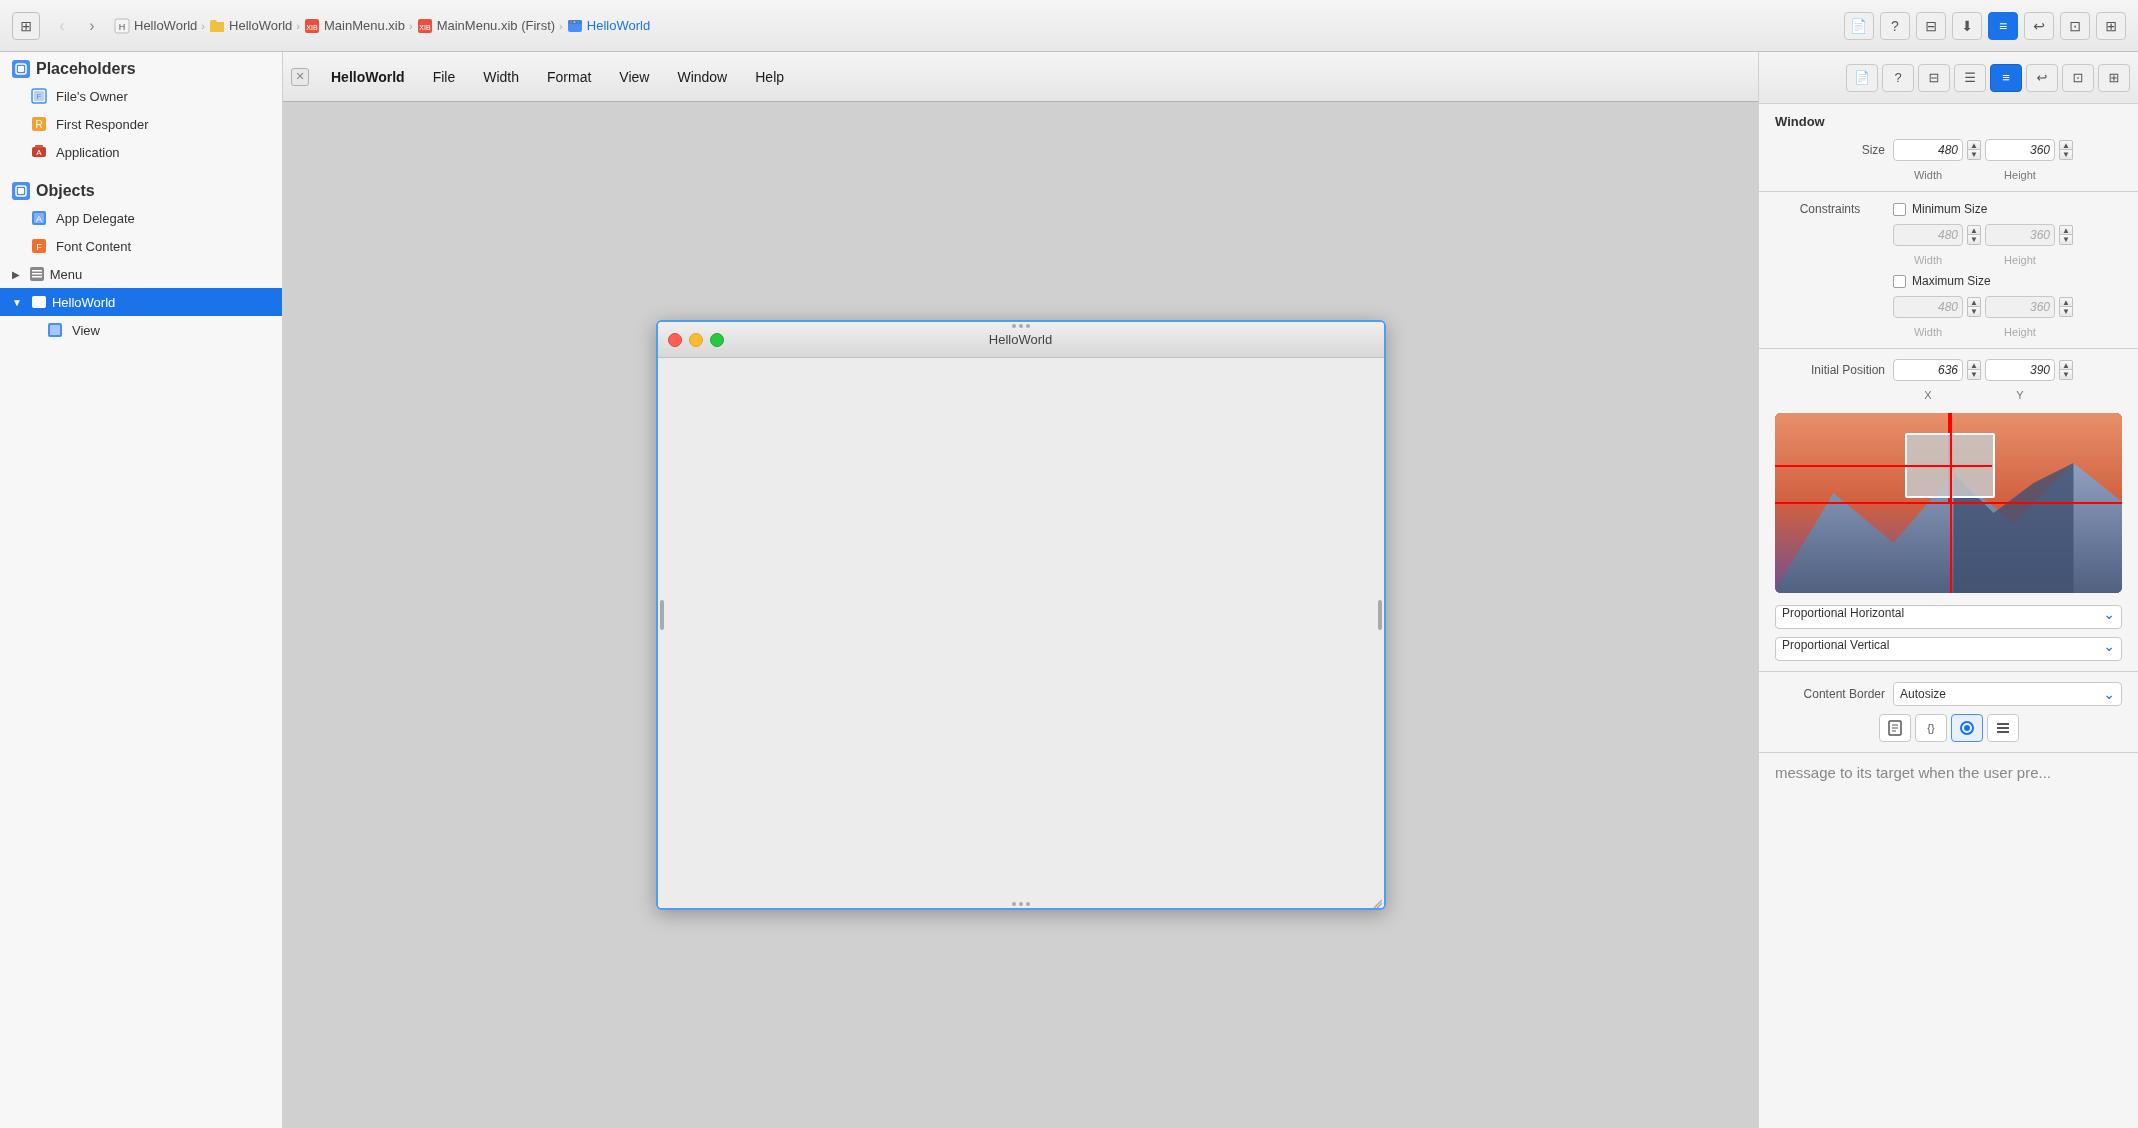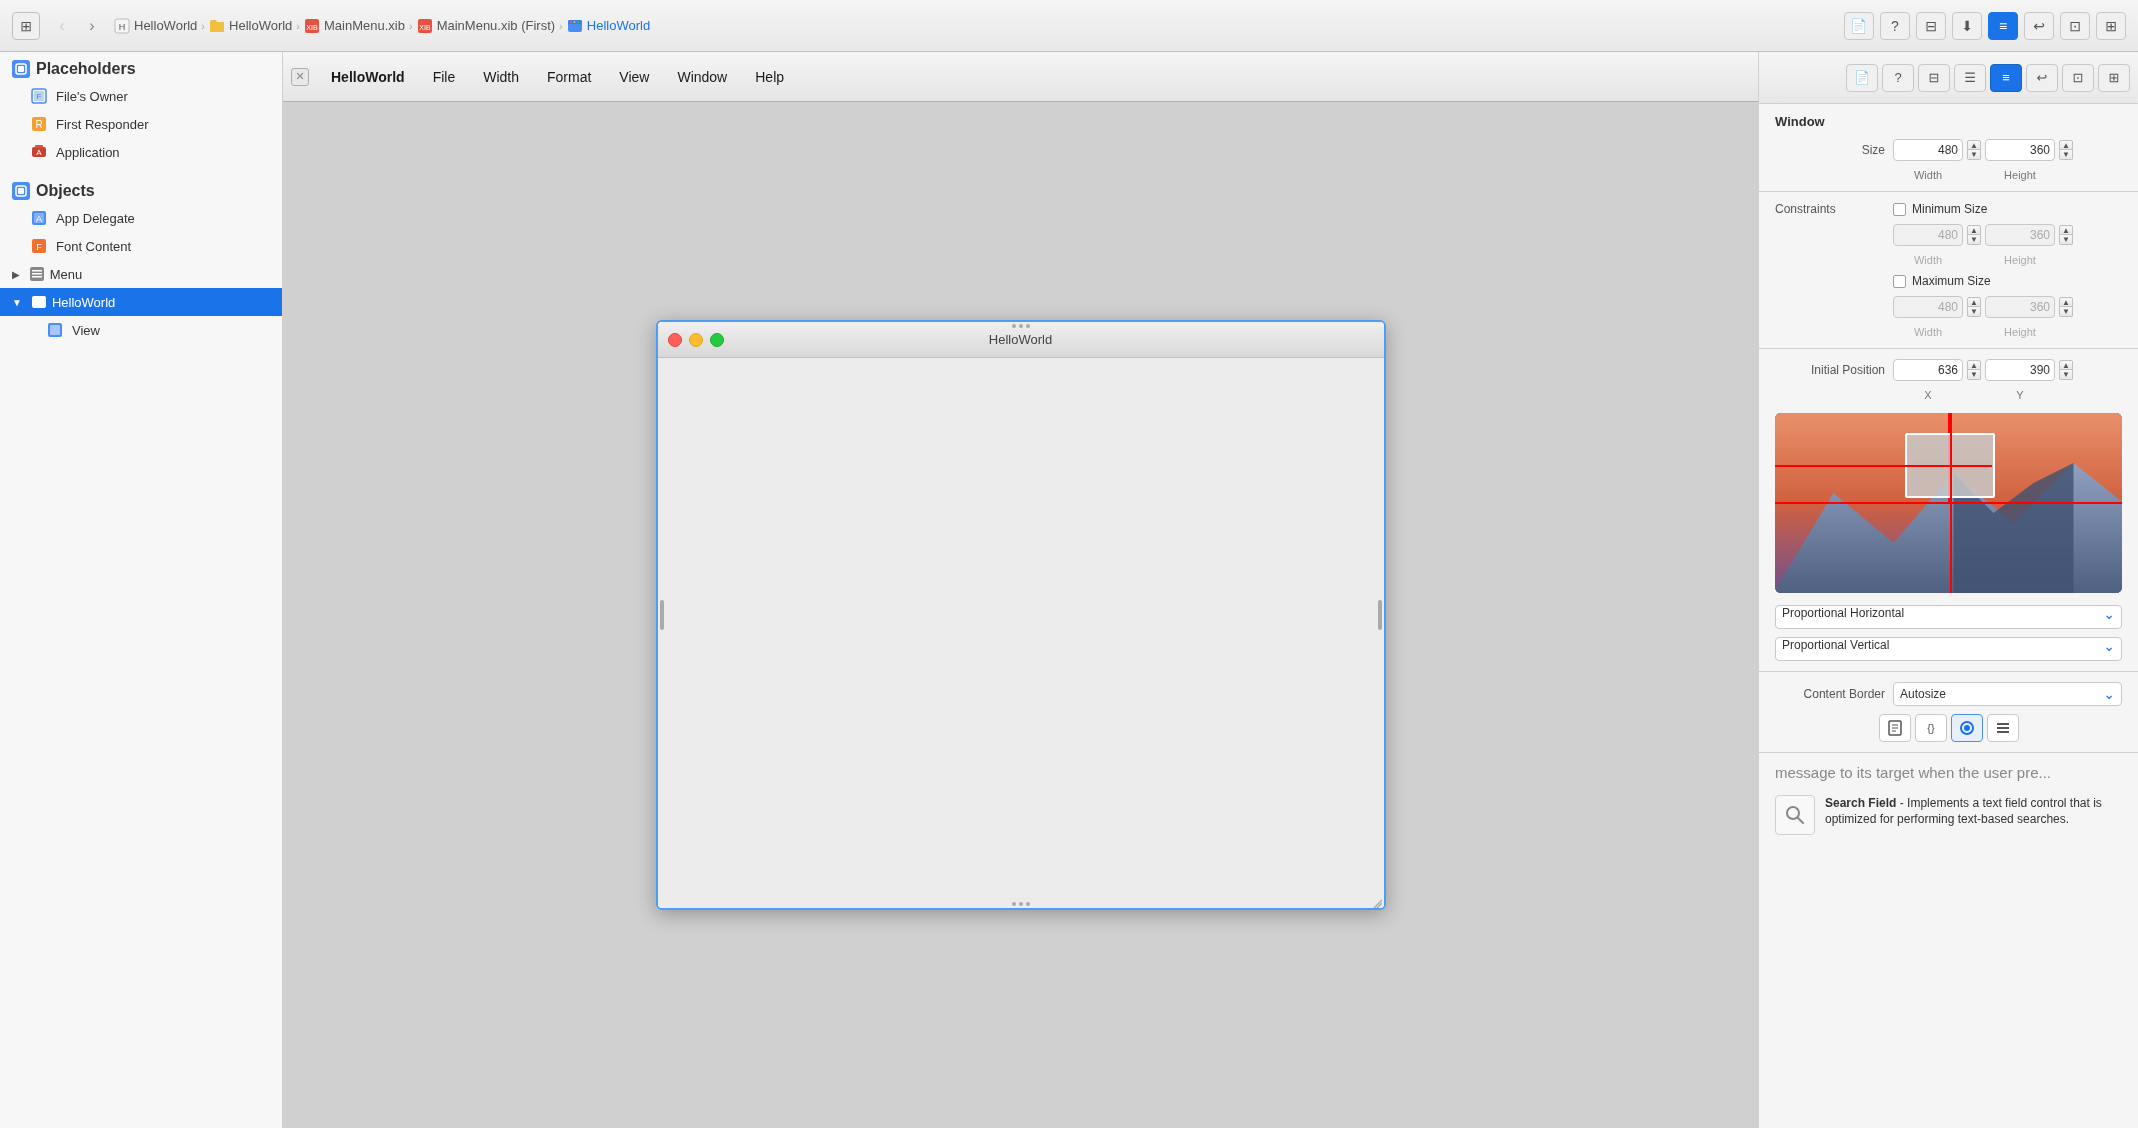--- a/index.html
+++ b/index.html
@@ -306,21 +306,21 @@
     .num-input {
       width: 70px;
       height: 22px;
       background: white;
       border: 1px solid #c8c8c8;
       border-radius: 4px;
       font-size: 12px;
       text-align: right;
       padding: 0 4px;
       color: #333;
-      display: flex; align-items: center; justify-content: flex-end;
+      display: flex; align-items: center; justify-content: flex-end; font-style: italic;
     }
     .stepper {
       display: flex; flex-direction: column;
     }
     .stepper-btn {
       width: 14px; height: 10px;
       background: linear-gradient(to bottom, #f8f8f8, #e8e8e8);
       border: 1px solid #c0c0c0;
       cursor: pointer;
       display: flex; align-items: center; justify-content: center;
@@ -338,21 +338,21 @@
 
     .checkbox-row {
       display: flex; align-items: center;
       padding: 4px 16px;
       gap: 8px;
     }
     .checkbox-label {
       font-size: 12px;
       color: #555;
       min-width: 110px;
-      text-align: left;
+      text-align: center;
     }
     .checkbox-area {
       display: flex; align-items: center; gap: 6px;
     }
     .checkbox {
       width: 13px; height: 13px;
       border: 1px solid #a0a0a0;
       border-radius: 2px;
       background: white;
       cursor: pointer;
@@ -949,29 +949,16 @@
             <rect x="2" y="7" width="12" height="2" fill="#555"></rect>
             <rect x="2" y="11" width="12" height="2" fill="#555"></rect>
           </svg>
       </div>
     </div>
 
     <div class="inspector-divider"></div>
 
     <div class="bottom-desc-text">message to its target when the user pre...</div>
 
-    <div class="bottom-search">
-      <div class="search-icon-box">
-        <svg width="20" height="20" viewBox="0 0 20 20">
-          <circle cx="8" cy="8" r="6" fill="none" stroke="#888" stroke-width="2"></circle>
-          <line x1="13" y1="13" x2="18" y2="18" stroke="#888" stroke-width="2" stroke-linecap="round"></line>
-        </svg>
-      </div>
-      <div class="search-desc">
-        <strong>Search Field</strong>
-        <span> - </span>
-        <span>Implements a text field control that is optimized for performing text-based searches.</span>
-      </div>
-    </div>
 
   </div>
 
 </div>
 
 </body></html>

